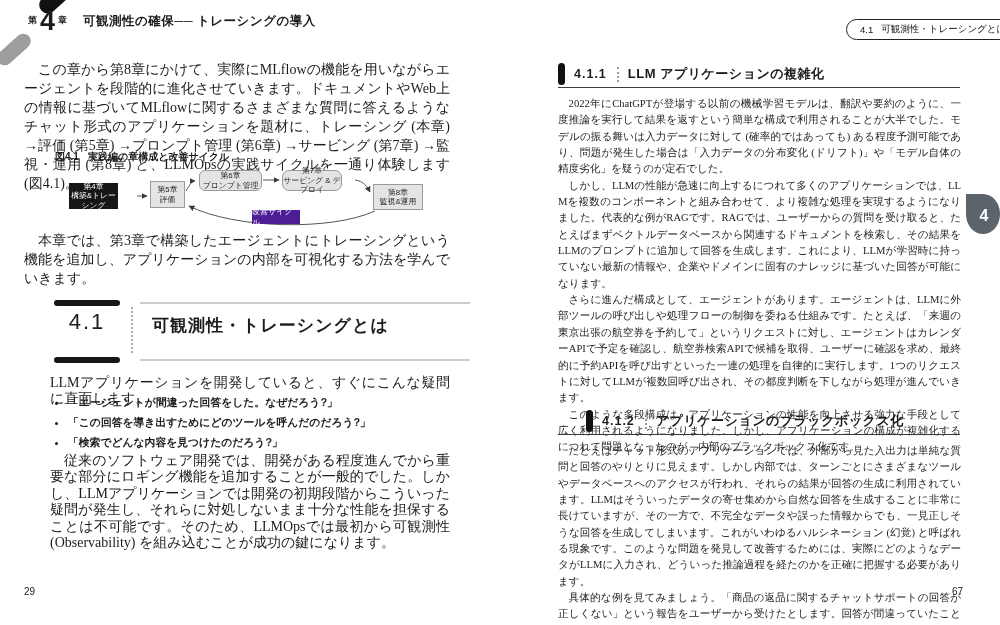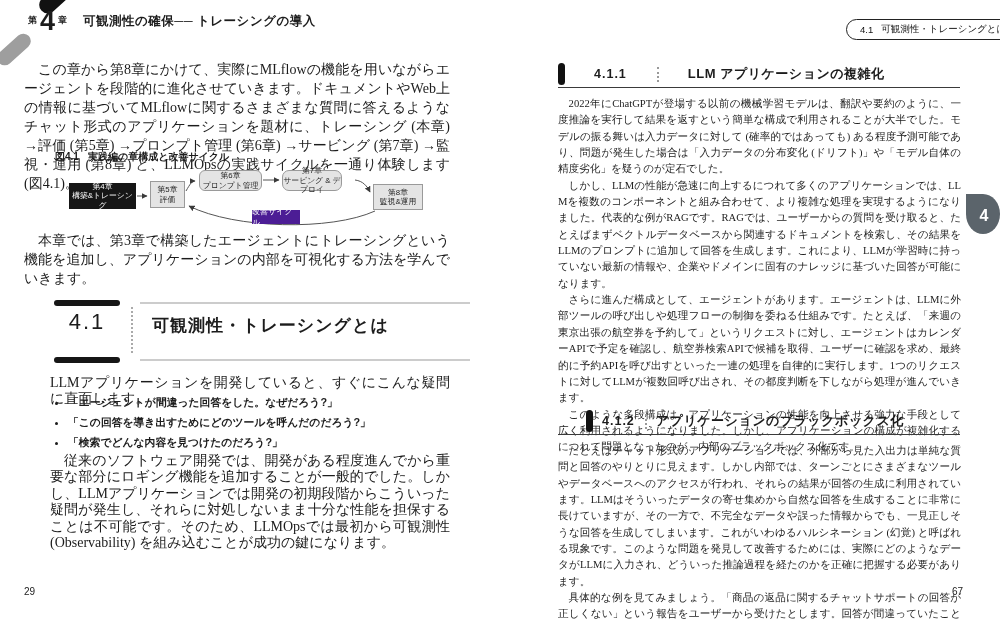--- a/index.html
+++ b/index.html
@@ -124,21 +124,21 @@
         <marker id="ah" markerWidth="7" markerHeight="7" refX="5.5" refY="3" orient="auto">
           <path d="M0,0 L6,3 L0,6 Z" fill="#3a3a3a"></path>
         </marker>
       </defs>
       <path d="M82,31 L92,31" fill="none" stroke="#555" stroke-width="1" marker-end="url(#ah)"></path>
       <path d="M131,26 C135,19 137,16 140,16" fill="none" stroke="#555" stroke-width="1" marker-end="url(#ah)"></path>
       <path d="M208,15 L224,15" fill="none" stroke="#555" stroke-width="1" marker-end="url(#ah)"></path>
       <path d="M300,15 C308,16 312,21 315,27" fill="none" stroke="#555" stroke-width="1" marker-end="url(#ah)"></path>
       <path d="M320,46 C276,66 180,64 134,41" fill="none" stroke="#555" stroke-width="1" marker-end="url(#ah)"></path>
     </svg>
-    <div class="fnode dark" style="left:14px; top:18px; width:67px; height:26px;">
+    <div class="fnode dark" style="left:14px; top:18px; width:49px; height:26px;">
       <span>第4章</span>
       <span>構築&amp;トレーシング</span>
     </div>
     <div class="fnode" style="left:95px; top:16px; width:35px; height:27px;">
       <span>第5章</span>
       <span>評価</span>
     </div>
     <div class="fnode" style="left:144px; top:5px; width:63px; height:21px;border-radius:6px;">
       <span>第6章</span>
       <span>プロンプト管理</span>
@@ -176,21 +176,21 @@
 
   <div class="pagenum" style="left:24px; top:586px;">29</div>
 
   <div class="run-capsule">
     <span class="num">4.1</span>
     <span>可観測性・トレーシングとは</span>
   </div>
 
   <div class="chapter-tab">4</div>
 
-  <div class="sub-head" style="left:558px; top:63px;gap:20px;">
+  <div class="sub-head" style="left:558px; top:63px;">
     <span class="sub-pill"></span>
     <span class="sub-num">4.1.1</span>
     <span class="sub-dots"></span>
     <span class="sub-title">LLM アプリケーションの複雑化</span>
   </div>
   <div class="sub-rule" style="top:87px;"></div>
 
   <div class="rp" style="top:96px;">
     <p>2022年にChatGPTが登場する以前の機械学習モデルは、翻訳や要約のように、一度推論を実行して結果を返すという簡単な構成で利用されることが大半でした。モデルの振る舞いは入力データに対して (確率的ではあっても) ある程度予測可能であり、問題が発生した場合は「入力データの分布変化 (ドリフト)」や「モデル自体の精度劣化」を疑うのが定石でした。</p>
     <p>しかし、LLMの性能が急速に向上するにつれて多くのアプリケーションでは、LLMを複数のコンポーネントと組み合わせて、より複雑な処理を実現するようになりました。代表的な例がRAGです。RAGでは、ユーザーからの質問を受け取ると、たとえばまずベクトルデータベースから関連するドキュメントを検索し、その結果をLLMのプロンプトに追加して回答を生成します。これにより、LLMが学習時に持っていない最新の情報や、企業やドメインに固有のナレッジに基づいた回答が可能になります。</p>

